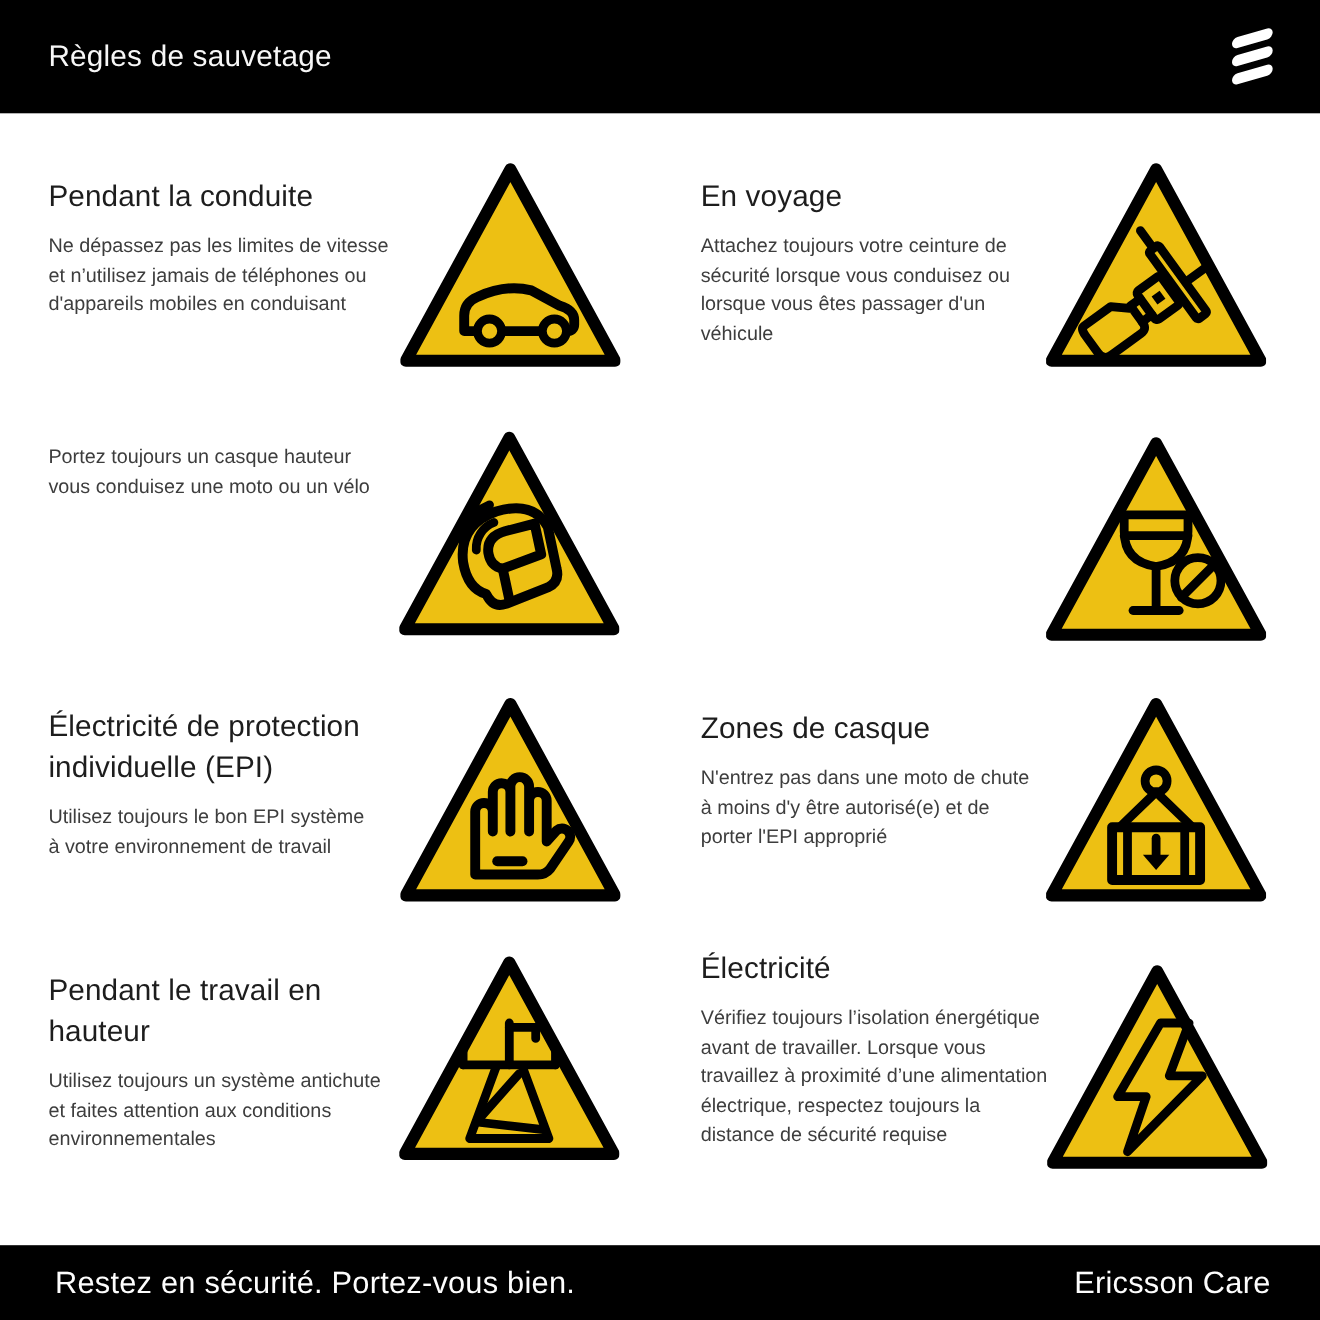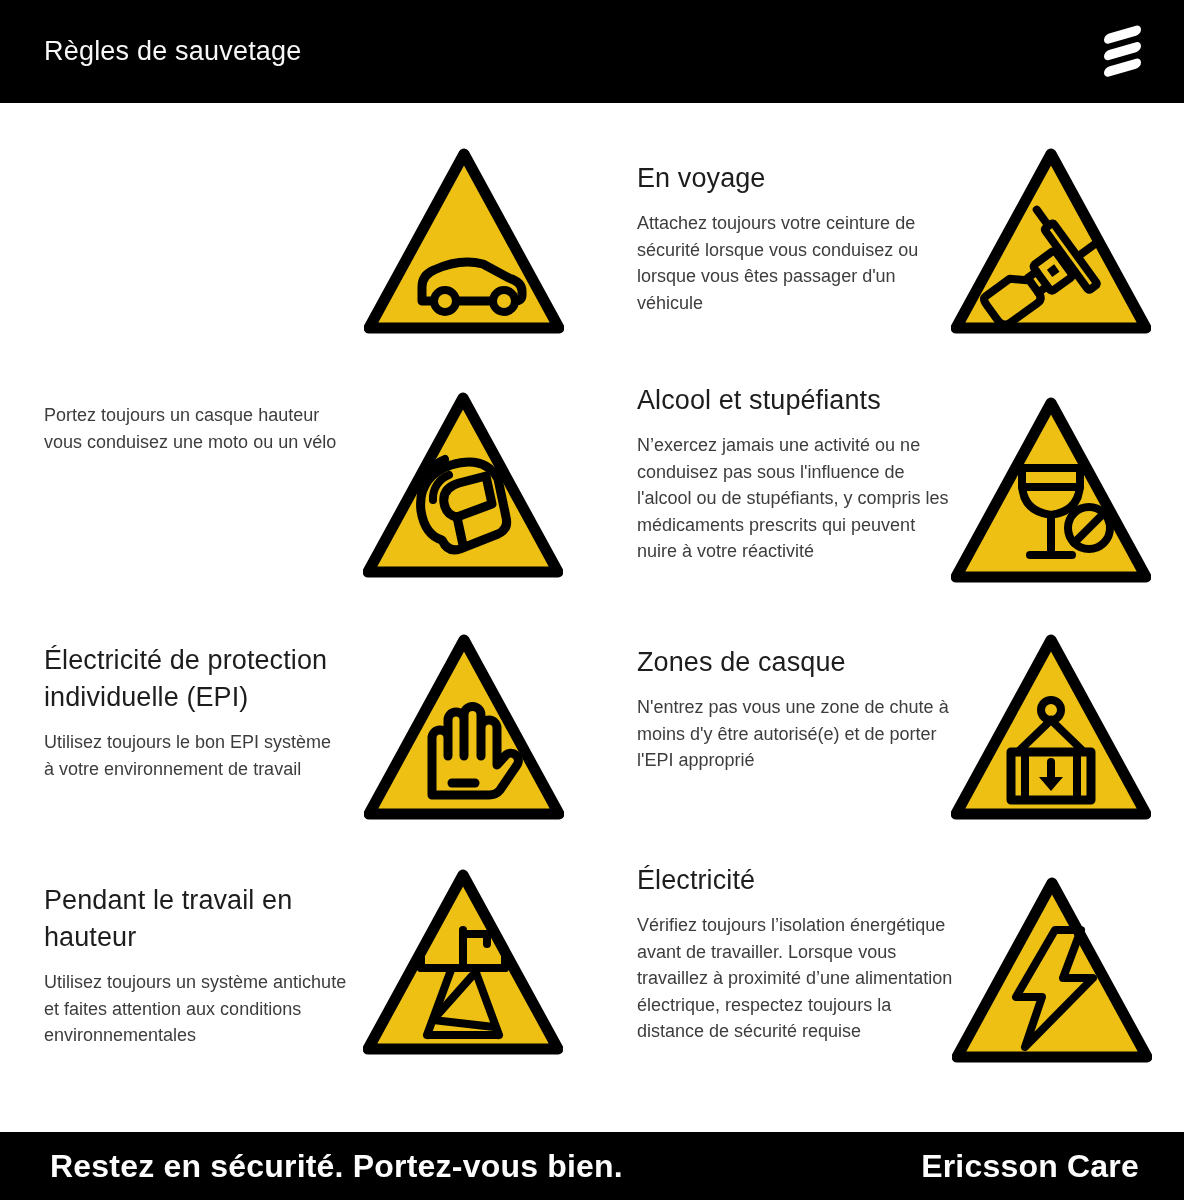--- a/index.html
+++ b/index.html
@@ -1,25 +1,25 @@
 <!DOCTYPE html>
 <html><head>
 <meta charset="utf-8">
 <style>
   html,body{margin:0;padding:0;background:#fff;}
   .page{position:relative;width:1200px;height:1200px;background:#ffffff;overflow:hidden;
         font-family:"Liberation Sans","DejaVu Sans",sans-serif;}
-  .bar{position:absolute;left:0;right:16px;background:#000;text-align:center;}
+  .bar{position:absolute;left:0;right:0;background:#000;text-align:center;}
   .header{top:0;height:103px;}
   .header-title{position:absolute;left:44px;top:0;height:103px;display:flex;align-items:center;
         color:#f7f7f7;font-size:27px;font-weight:400;letter-spacing:.2px;}
   .logo{position:absolute;right:36px;top:20px;width:50px;height:62px;}
   .footer{top:1132px;height:68px;display:flex;align-items:center;justify-content:space-between;
         padding:0 45px 0 50px;box-sizing:border-box;}
-  .footer span{color:#fdfdfd;font-size:32px;font-weight:700;letter-spacing:.2px;}
+  .footer span{color:#fdfdfd;font-size:28px;font-weight:400;letter-spacing:.2px;}
   .card{position:absolute;}
   .card-title{font-size:27px;line-height:37px;color:#1d1d1d;font-weight:400;margin-bottom:13px;letter-spacing:.1px;}
   .card-body{font-size:18px;line-height:26.5px;color:#3d3d3d;font-weight:400;}
   .icon-box{position:absolute;width:200px;height:190px;}
   .tri{fill:var(--yellow);stroke:#000;stroke-width:11;stroke-linejoin:round;}
   .pict{fill:none;stroke:#000;stroke-width:9;stroke-linejoin:round;stroke-linecap:round;}
   .thin{stroke-width:8;}
   .wheel{fill:var(--yellow);stroke:#000;stroke-width:8;}
   :root{--yellow:#EDC013;}
 </style>
@@ -32,43 +32,43 @@
     <div class="header-title">Règles de sauvetage</div>
     <svg class="logo" viewBox="0 0 50 62">
       <g transform="translate(6,15) skewY(-16)" fill="#ffffff">
         <rect x="0" y="0" width="37" height="10" rx="5"></rect>
         <rect x="0" y="16.5" width="37" height="10" rx="5"></rect>
         <rect x="0" y="33" width="37" height="10" rx="5"></rect>
       </g>
     </svg>
   </div>
 
+  <div class="card" style="left:44px;top:160px;width:312px">
+    <div class="card-title">Pendant la conduite</div>
+    <div class="card-body">Ne dépassez pas les limites de vitesse et n’utilisez jamais de téléphones ou d'appareils mobiles en conduisant</div>
+  </div>
 
   <div class="card" style="left:637px;top:160px;width:312px">
     <div class="card-title">En voyage</div>
     <div class="card-body">Attachez toujours votre ceinture de sécurité lorsque vous conduisez ou lorsque vous êtes passager d'un véhicule</div>
   </div>
 
   <div class="card" style="left:44px;top:402px;width:312px">
     <div class="card-body">Portez toujours un casque hauteur vous conduisez une moto ou un vélo</div>
   </div>
 
-  <div class="card" style="left:637px;top:382px;width:318px">
-    <div class="card-title">Alcool et stupéfiants</div>
-    <div class="card-body">N’exercez jamais une activité ou ne conduisez pas sous l'influence de l'alcool ou de stupéfiants, y compris les médicaments prescrits qui peuvent nuire à votre réactivité</div>
-  </div>
 
   <div class="card" style="left:44px;top:642px;width:340px">
     <div class="card-title">Électricité de protection individuelle (EPI)</div>
     <div class="card-body" style="max-width:300px">Utilisez toujours le bon EPI système à votre environnement de travail</div>
   </div>
 
   <div class="card" style="left:637px;top:644px;width:312px">
     <div class="card-title">Zones de casque</div>
-    <div class="card-body">N'entrez pas vous une zone de chute à moins d'y être autorisé(e) et de porter l'EPI approprié</div>
+    <div class="card-body">N'entrez pas dans une moto de chute à moins d'y être autorisé(e) et de porter l'EPI approprié</div>
   </div>
 
   <div class="card" style="left:44px;top:882px;width:318px">
     <div class="card-title">Pendant le travail en hauteur</div>
     <div class="card-body">Utilisez toujours un système antichute et faites attention aux conditions environnementales</div>
   </div>
 
   <div class="card" style="left:637px;top:862px;width:318px">
     <div class="card-title">Électricité</div>
     <div class="card-body">Vérifiez toujours l’isolation énergétique avant de travailler. Lorsque vous travaillez à proximité d’une alimentation électrique, respectez toujours la distance de sécurité requise</div>

